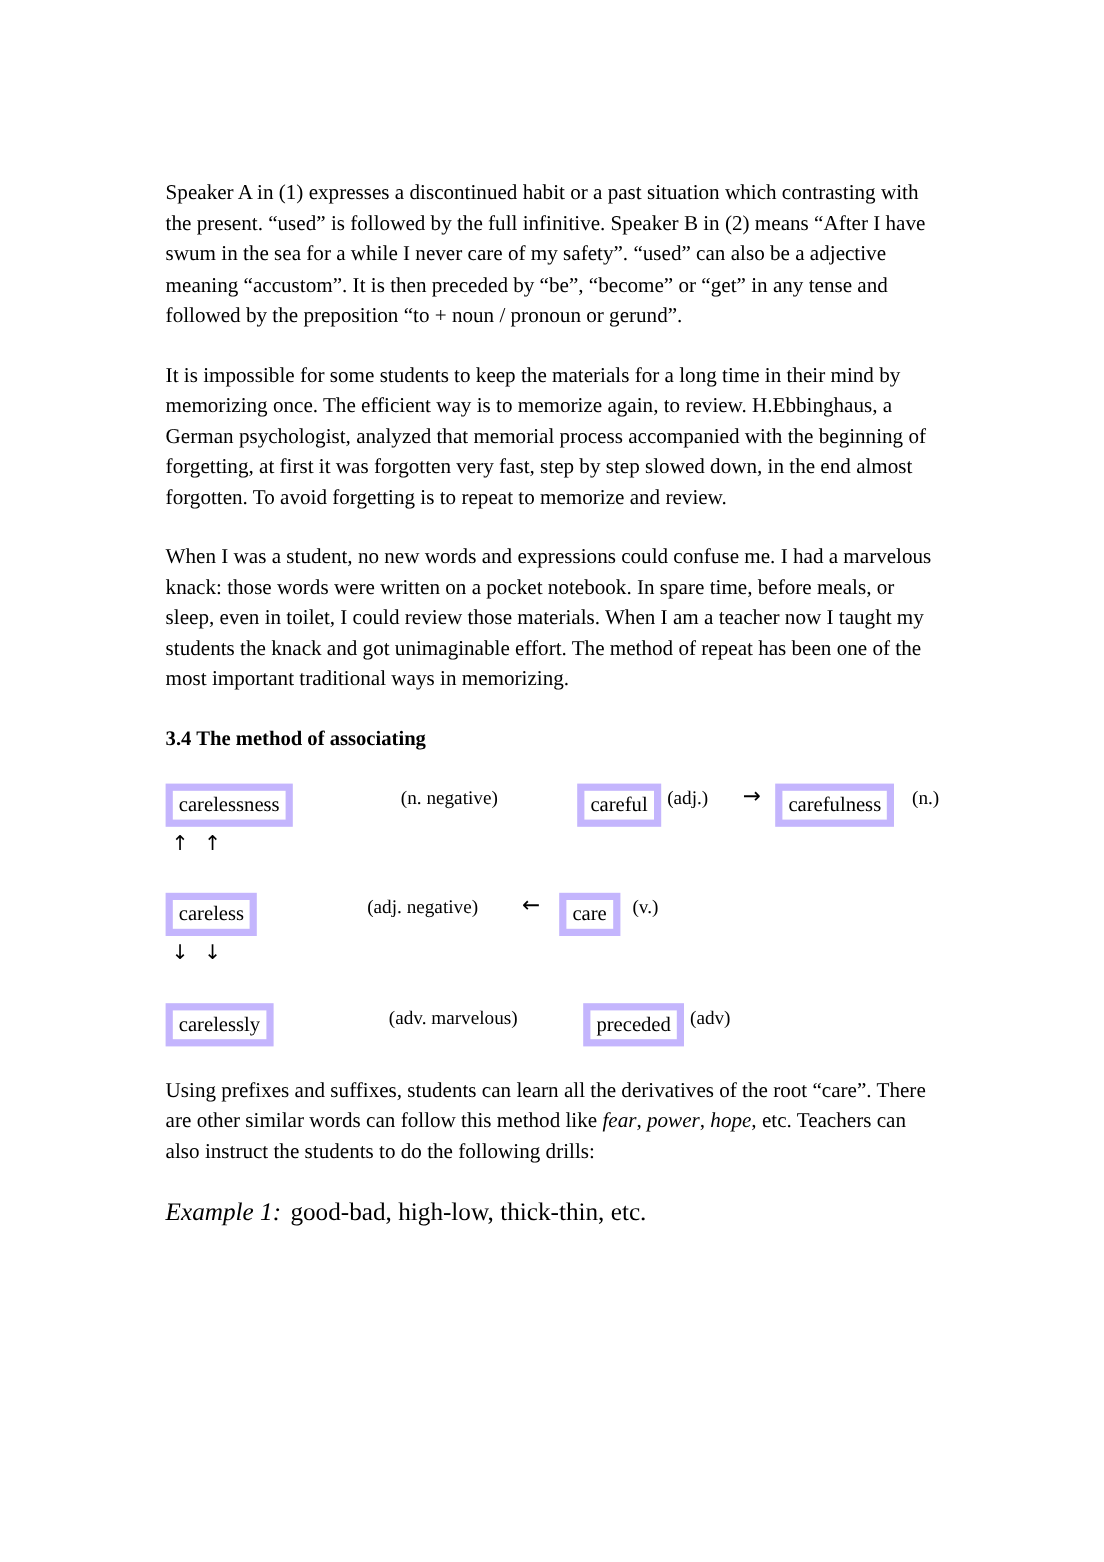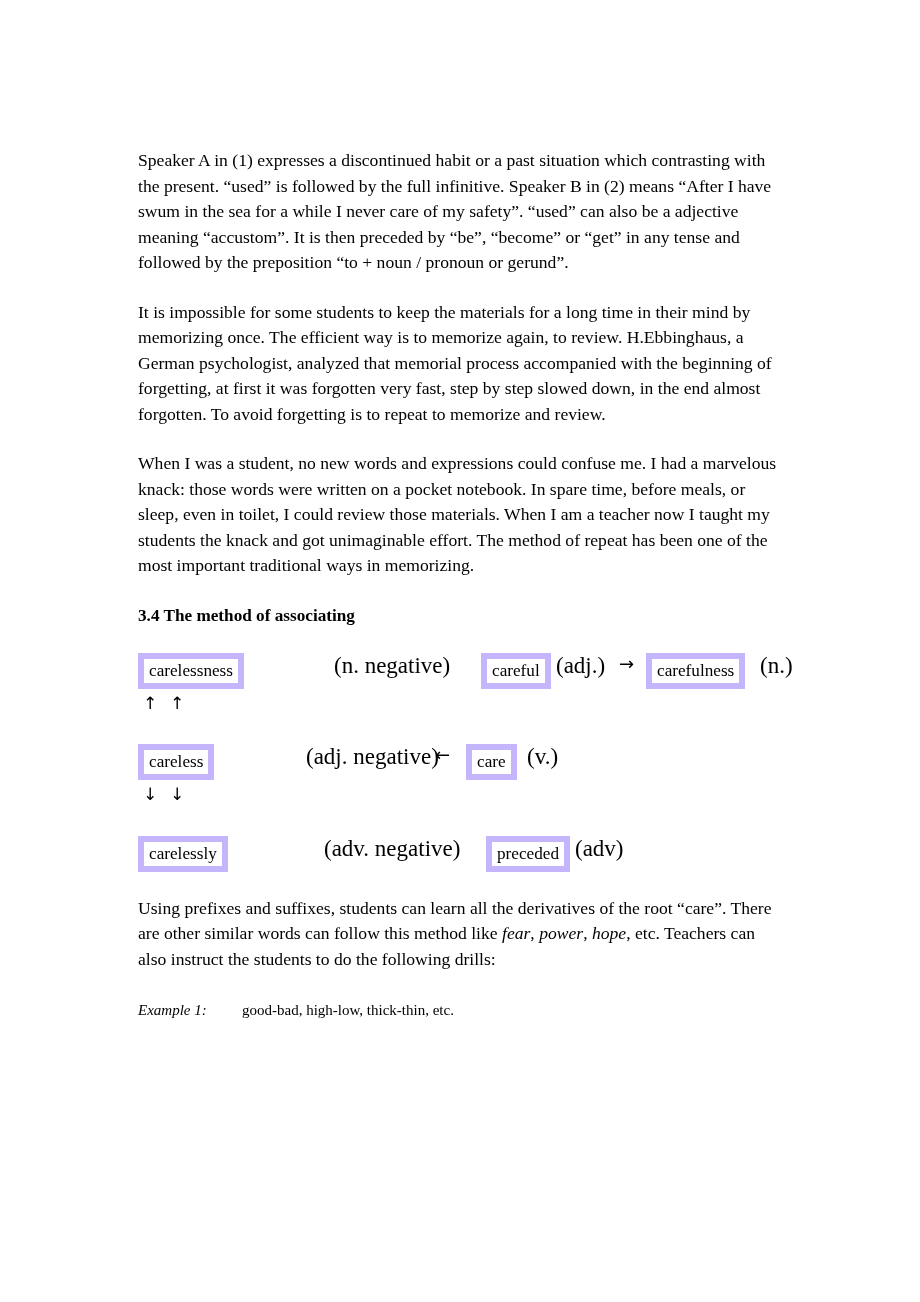--- a/index.html
+++ b/index.html
@@ -70,21 +70,21 @@
     padding: 1px 5px 2px 5px;
     background: #ffffff;
     white-space: nowrap;
     font-size: 17.2px;
     line-height: 21px;
     box-sizing: border-box;
   }
   .plain {
     position: absolute;
     white-space: nowrap;
-    font-size: 23px;
+    font-size: 16px;
     line-height: 21px;
   }
   .arrowglyph {
     position: absolute;
     white-space: nowrap;
     font-size: 18px;
     line-height: 21px;
     font-family: "DejaVu Sans", sans-serif;
   }
   .vtick {
@@ -119,21 +119,21 @@
   .dn2 { left: 32px; top: 40px; }
 
   
   .b-carelessly   { left: 0px;   top: 0px; }
   .l-adv-negative { left: 186px; top: 2px; }
   .b-carefully    { left: 348px; top: 0px; }
   .l-adv          { left: 437px; top: 2px; }
 
   .example-line {
     margin: 26px 0 0 0;
-    font-size: 15px;
+    font-size: 21px;
     line-height: 25.5px;
     white-space: nowrap;
   }
   .ex-label {
     font-style: italic;
     display: inline-block;
     width: 104px;
   }
   em.it { font-style: italic; }
 </style>
@@ -172,21 +172,21 @@
         <span class="plain l-adj-negative">(adj. negative)</span>
         <span class="arrowglyph a-left2">←</span>
         <span class="boxword b-care">care</span>
         <span class="plain l-v">(v.)</span>
         <span class="vtick dn1">↓</span>
         <span class="vtick dn2">↓</span>
       </div>
 
       <div class="drow r3">
         <span class="boxword b-carelessly">carelessly</span>
-        <span class="plain l-adv-negative">(adv. negative)</span>
+        <span class="plain l-adv-negative">(adv. marvelous)</span>
         <span class="boxword b-carefully">preceded</span>
         <span class="plain l-adv">(adv)</span>
       </div>
 
     </div>
 
     <p class="para"><span>Using prefixes and suffixes, students can learn all the derivatives of the root “care”. There are other similar words can follow this method like </span><em class="it">fear</em><span>, </span><em class="it">power</em><span>, </span><em class="it">hope</em><span>, etc. Teachers can also instruct the students to do the following drills:</span></p>
 
     <p class="example-line"><span class="ex-label">Example 1:</span><span>good-bad, high-low, thick-thin, etc.</span></p>
 

